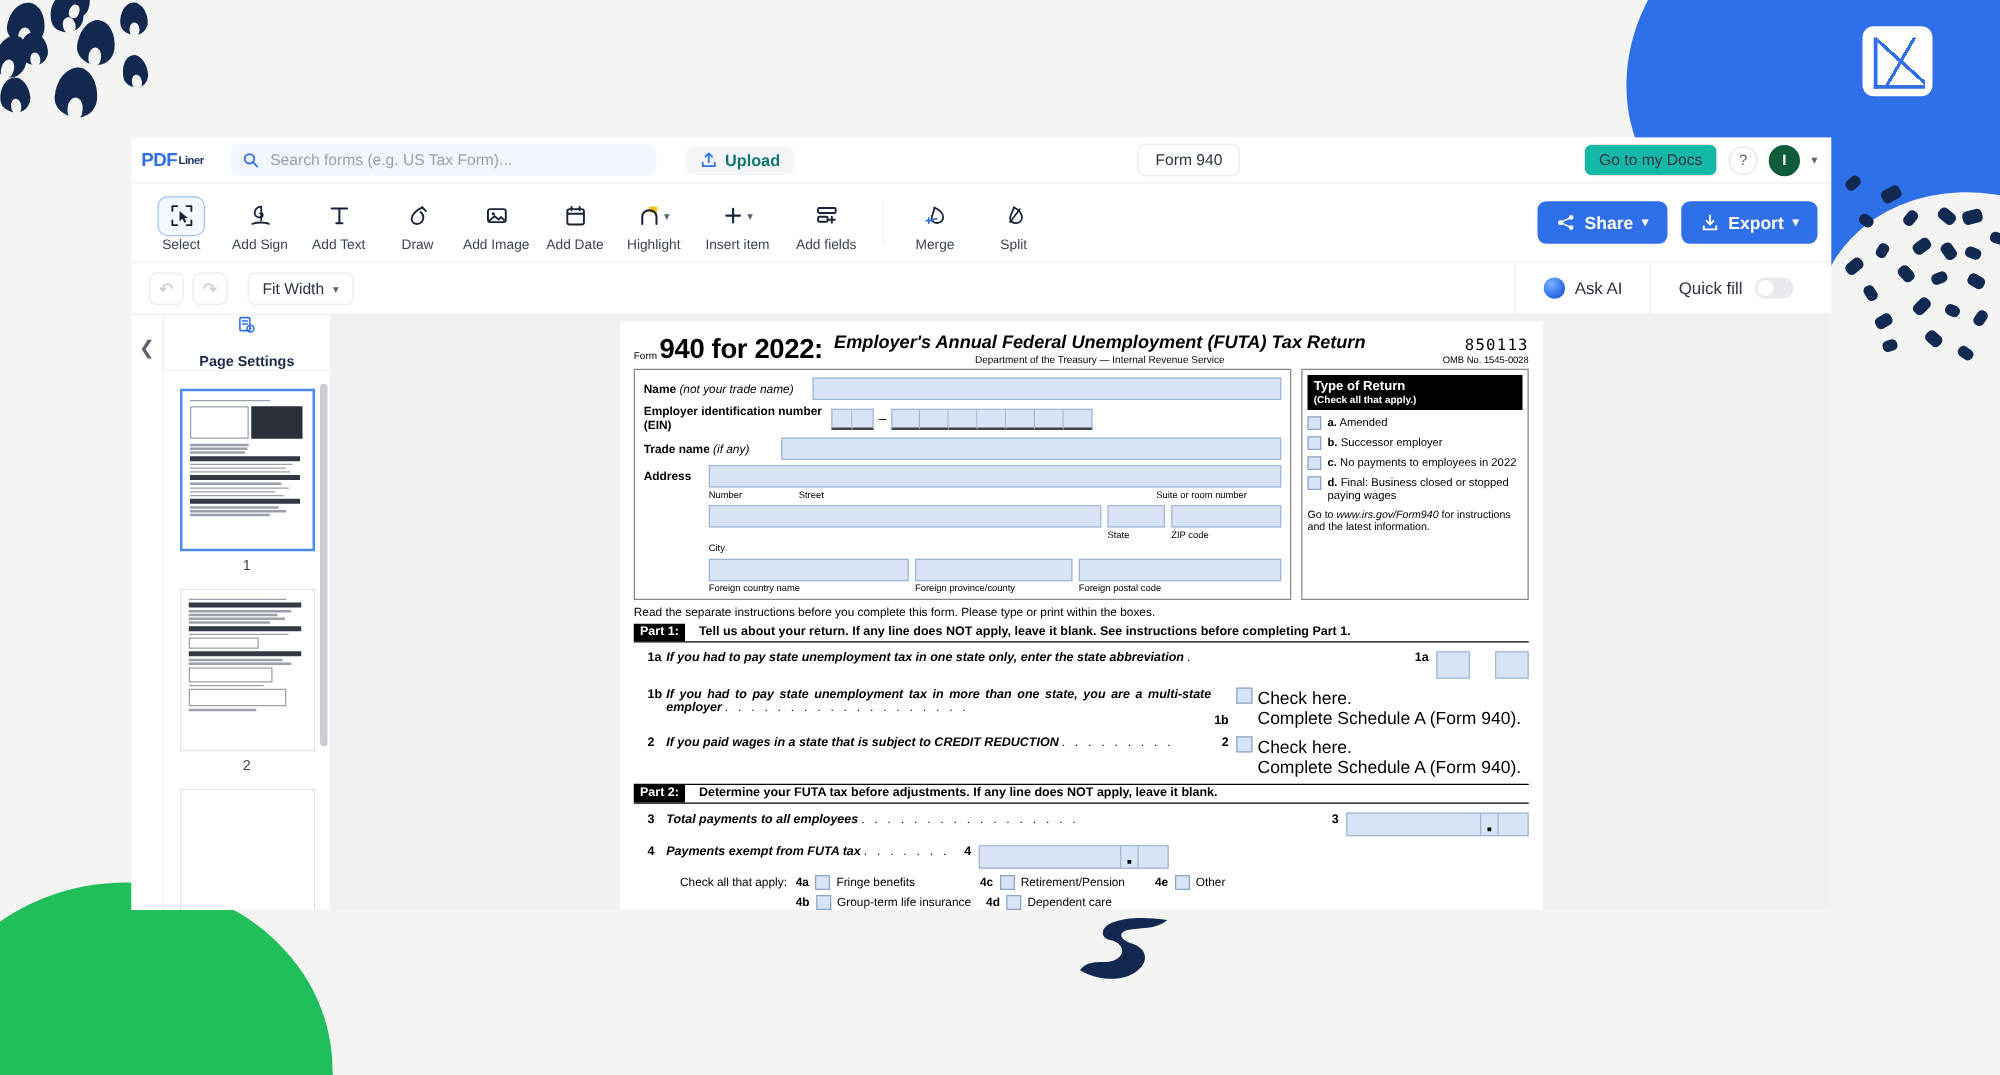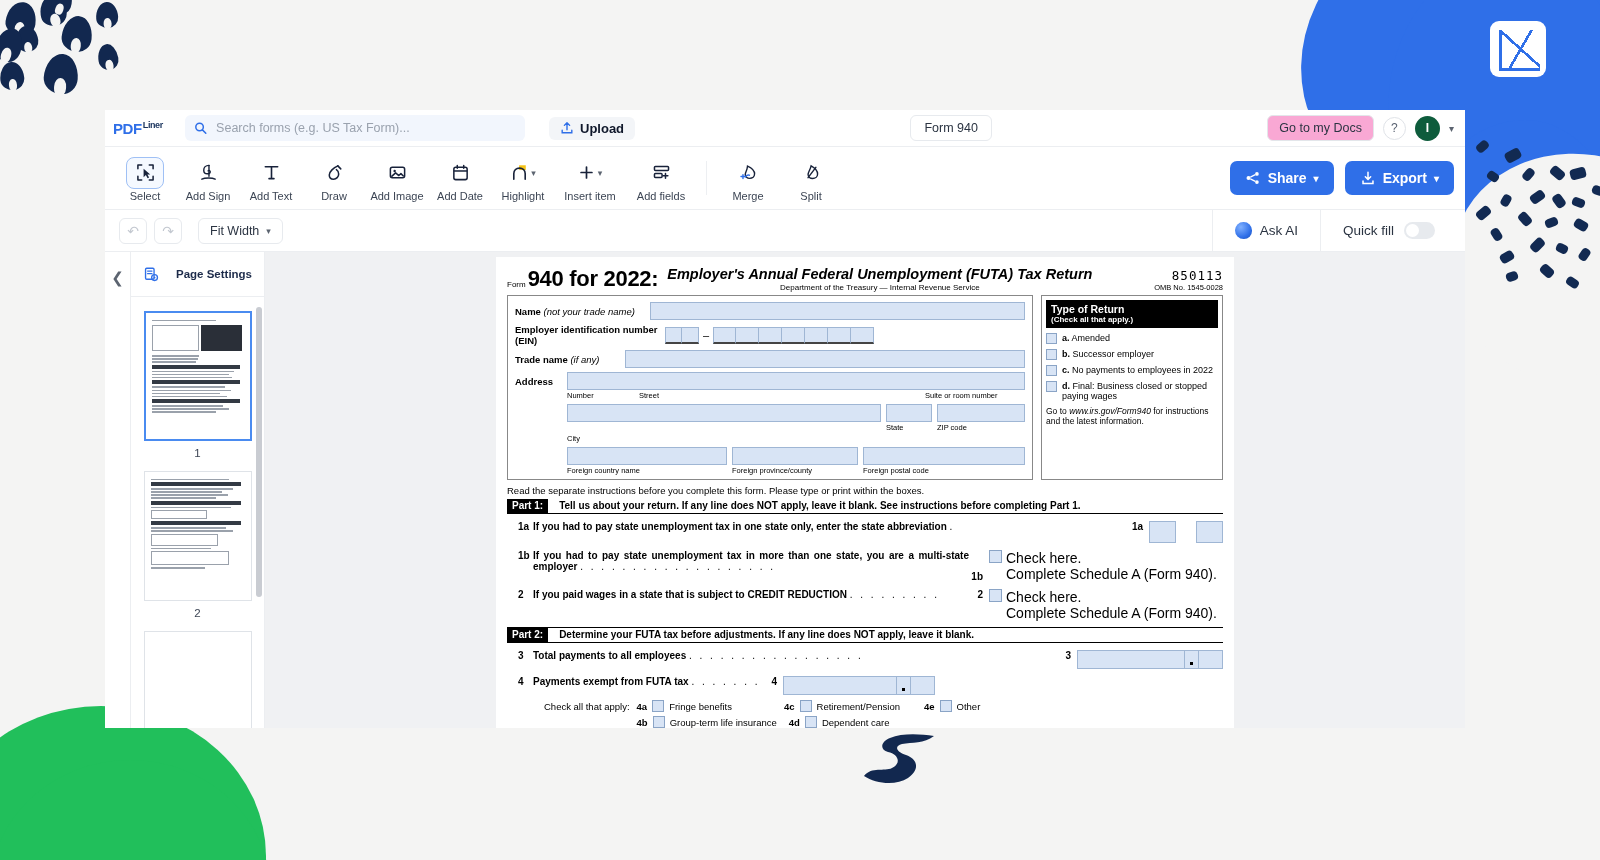--- a/index.html
+++ b/index.html
@@ -66,49 +66,49 @@
     position:absolute; left:105px; top:110px; width:1360px; height:618px;
     background:#ffffff; overflow:hidden;
   }
 
   
   .hdr {
     height:37px; display:flex; align-items:center;
     border-bottom:1px solid #eceef1; background:#fff;
   }
   .logo {
-    width:76px; padding-left:8px; display:flex; align-items:flex-start;
+    width:76px; padding-left:8px; display:flex; align-items:center;
     font-weight:bold; font-size:15px; letter-spacing:-.4px;
   }
   .logo .p  { color:#2f6fe8; }
   .logo .ln { color:#18325c; font-size:9px; font-weight:bold; margin-left:1px; }
 
   .search {
     flex:0 0 340px; height:26px; margin-left:4px; border-radius:6px;
     background:#f2f6fd; display:flex; align-items:center; gap:7px; padding:0 9px;
   }
   .search input {
     border:0; outline:0; background:transparent; width:100%;
     font-family:"Liberation Sans", sans-serif; font-size:12.5px; color:#2b2f36;
   }
   .search input::placeholder { color:#9aa2ae; }
 
   .upload {
     margin-left:24px; display:flex; align-items:center; gap:6px;
     padding:4px 11px; border-radius:6px; background:#f3f5f8;
-    font-size:13px; color:#0f172a; font-weight:bold; cursor:pointer;
+    font-size:13px; color:#0f766e; font-weight:bold; cursor:pointer;
   }
   .formtag {
     margin-left:auto; margin-right:0; padding:5px 13px; border-radius:6px;
     background:#fff; border:1px solid #e7eaee; font-size:12.5px; color:#2b3442;
   }
   .hdr-right { display:flex; align-items:center; gap:9px; padding-right:11px; margin-left:auto; }
   .godocs {
     padding:5px 11px; border:1px solid #e3e6ea; border-radius:6px;
-    font-size:12.5px; color:#2b3442; cursor:pointer; background:#f9a8d4;
+    font-size:12.5px; color:#2b3442; cursor:pointer; background:#14b8a6;
   }
   .helpbtn {
     width:23px; height:23px; border-radius:50%; border:1px solid #e0e3e8;
     display:flex; align-items:center; justify-content:center;
     font-size:12px; color:#5a6372; cursor:pointer; background:#fff;
   }
   .avatar {
     width:25px; height:25px; border-radius:50%; background:#0e5c3c; color:#fff;
     display:flex; align-items:center; justify-content:center;
     font-size:12px; font-weight:bold;
@@ -182,21 +182,21 @@
     width:25px; display:flex; justify-content:center; padding-top:17px;
     color:#5c6470; font-size:15px; cursor:pointer;
   }
   .sidebar {
     width:135px; border-left:1px solid #eceef1; border-right:1px solid #eceef1;
     display:flex; flex-direction:column; background:#fff; position:relative;
   }
   .pagesettings {
     height:45px; display:flex; align-items:center; justify-content:center; gap:16px;
     font-size:11.5px; color:#1d2b4a; font-weight:bold;
-    border-bottom:1px solid #eceef1; cursor:pointer;
+    border-bottom:1px solid #eceef1; cursor:pointer;flex-direction:column;
   }
   .thumbs { flex:1; overflow:hidden; padding-top:14px; position:relative; background:#fff; }
   .thumb-wrap { display:flex; flex-direction:column; align-items:center; margin-bottom:12px; }
   .thumb {
     width:108px; height:130px; background:#fff; border:1px solid #dfe3e8;
     padding:5px 6px; overflow:hidden;
   }
   .thumb.active { border:2px solid #4a8bf0; }
   .thumb-num { font-size:11.5px; color:#3c4554; margin-top:6px; }
   .sb { position:absolute; right:2px; top:10px; width:6px; height:290px; background:#c9ccd2; border-radius:3px; }
@@ -243,21 +243,21 @@
   .cb { width:11px; height:11px; background:#d8e4f5; border:1px solid #8aa4c6; flex:0 0 auto; }
   .tor-note { font-size:8.5px; margin-top:6px; line-height:1.15; }
 
   .readline { font-size:9.5px; margin-top:5px; }
   .partbar { display:flex; align-items:stretch; margin-top:3px; border-bottom:1px solid #000; }
   .partlbl { background:#000; color:#fff; font-size:10px; font-weight:bold; padding:1px 5px 2px 5px; }
   .parttxt { font-size:10px; font-weight:bold; padding:1px 0 2px 11px; }
 
   .lrow { display:flex; align-items:flex-start; font-size:10px; margin-top:7px; }
   .lnum { width:26px; padding-left:11px; font-weight:bold; }
-  .ltxt { flex:1; font-weight:bold; }
+  .ltxt { flex:1; font-weight:bold;font-style:italic; }
   .dots { letter-spacing:2.5px; font-weight:normal; }
   .rnum { width:14px; font-weight:bold; text-align:right; margin-right:6px; }
   .chk-note { font-size:14px; line-height:1.15; }
 
   .moneyfld { background:#d8e4f5; border:1px solid #9fb6d4; height:19px; display:flex; }
   .moneyfld .dot { width:15px; border-left:1px solid #9fb6d4; border-right:1px solid #9fb6d4; position:relative; }
   .moneyfld .dot::after { content:""; position:absolute; left:5px; bottom:3px; width:3px; height:3px; background:#000; }
   .moneyfld .cents { width:23px; }
 </style>
 </head>

